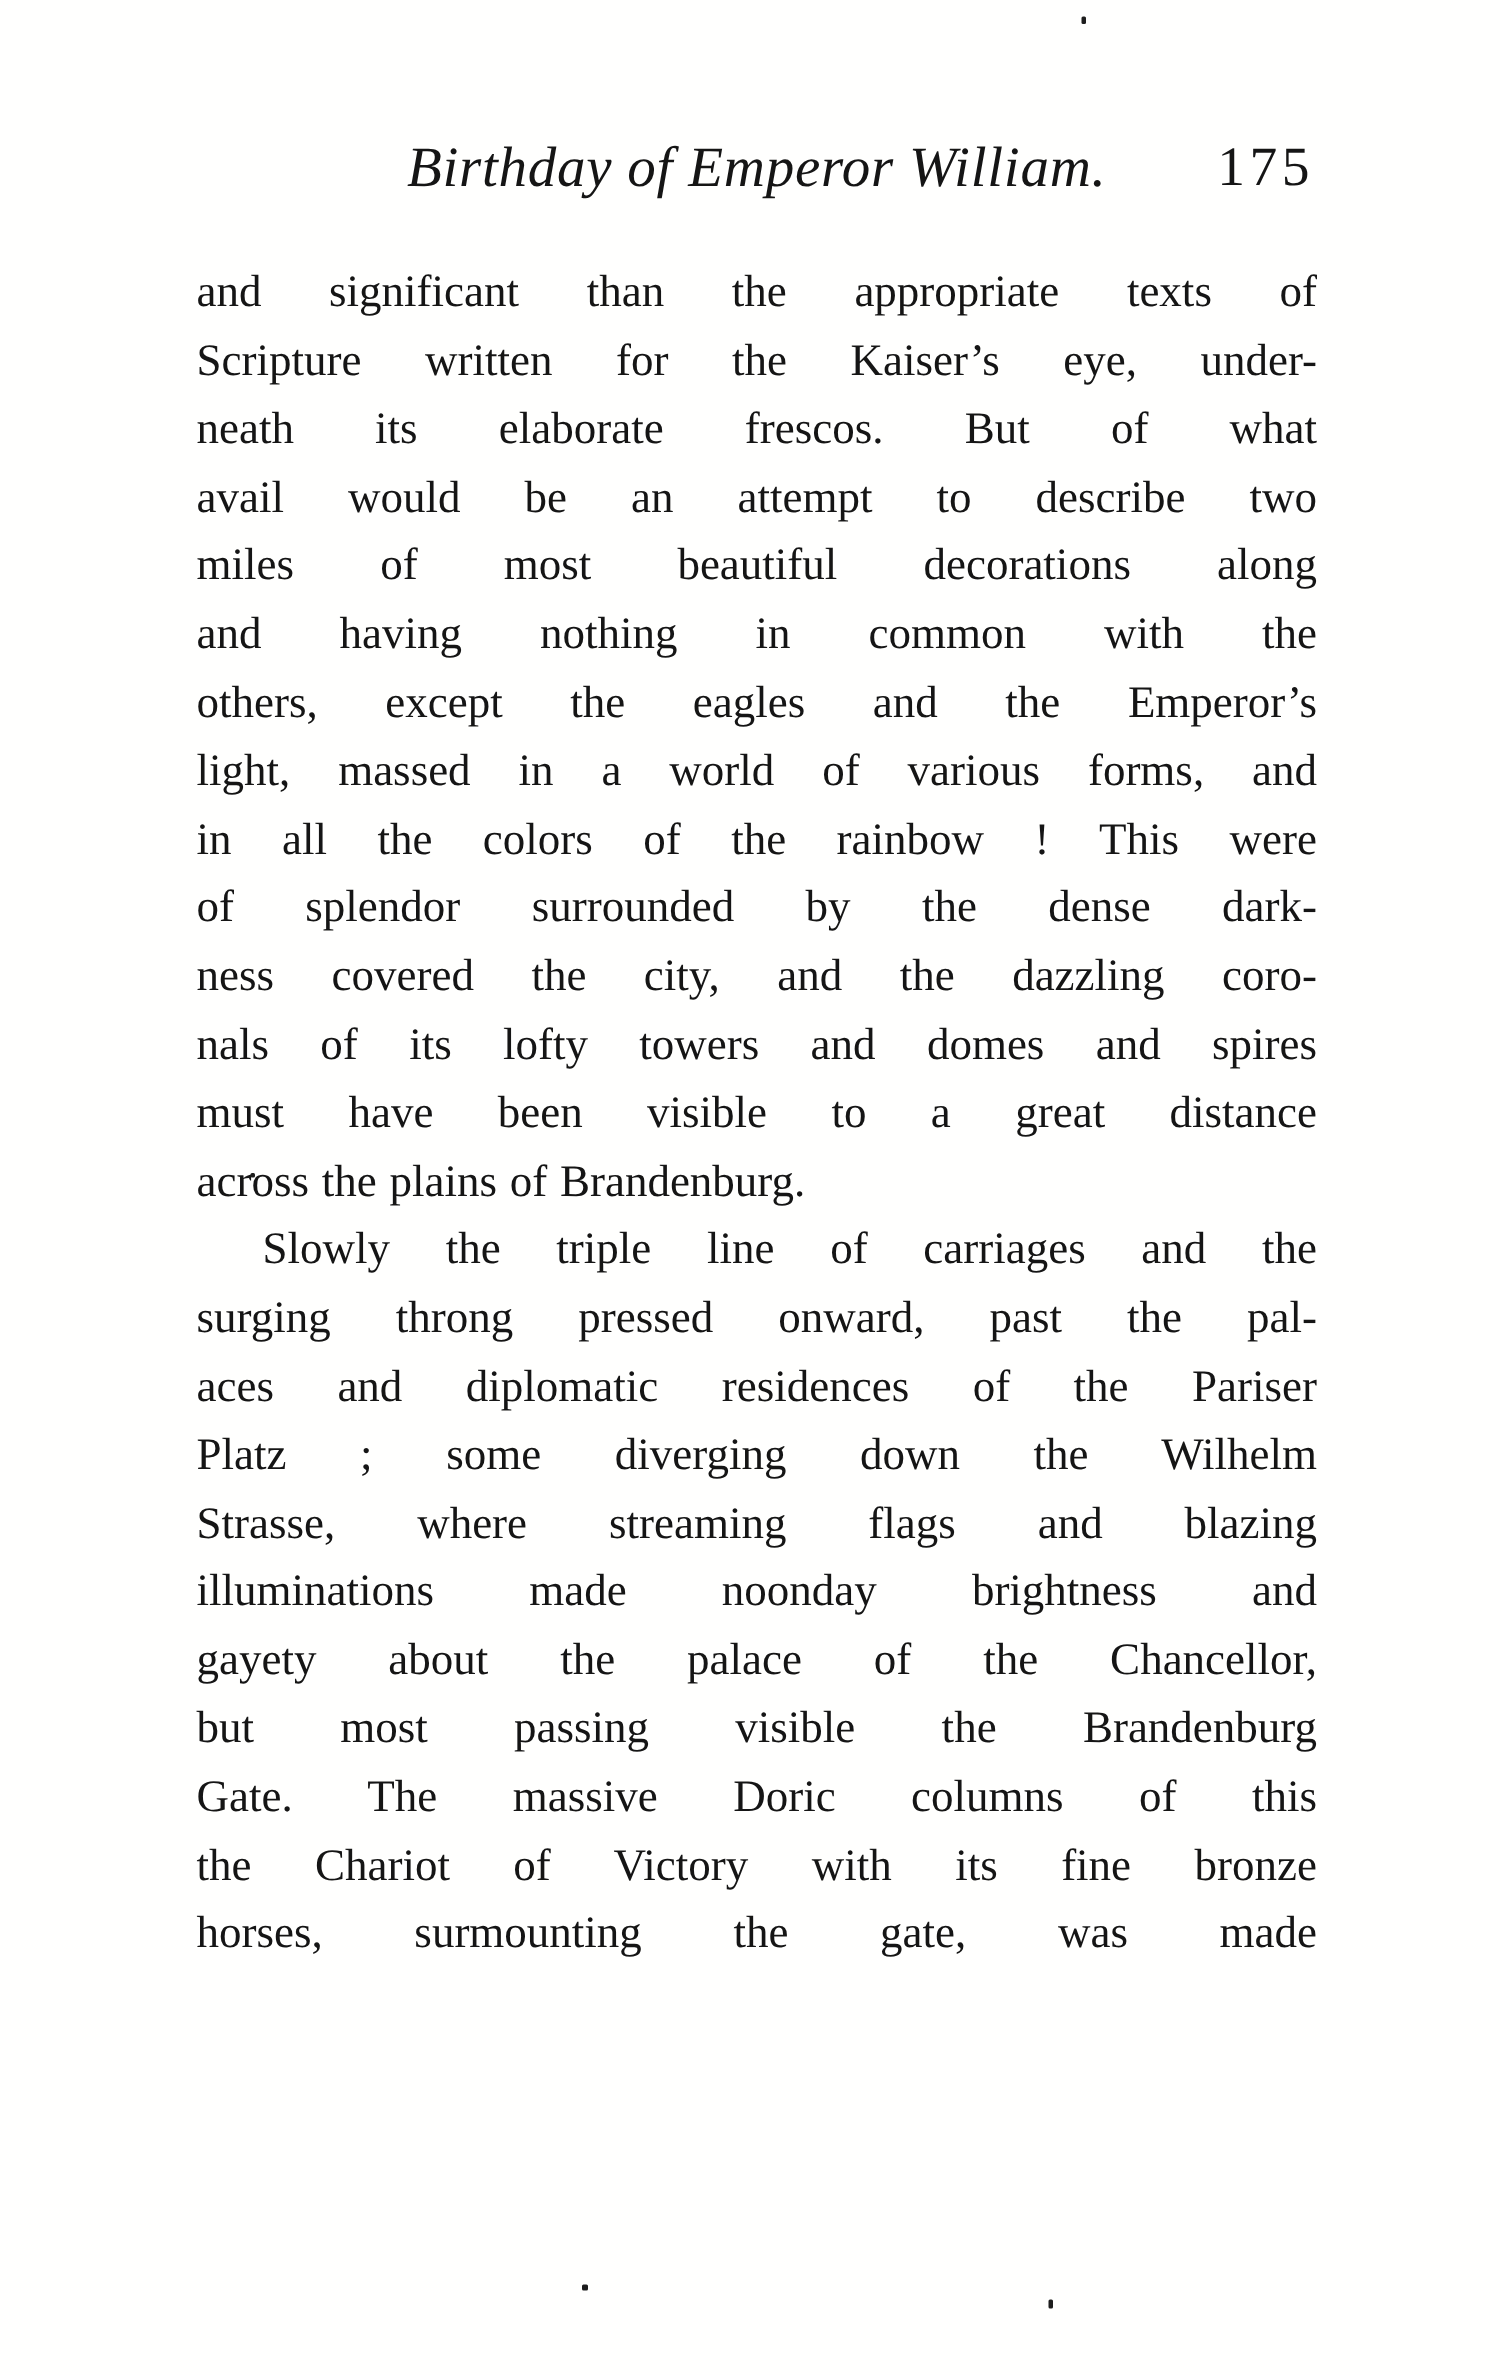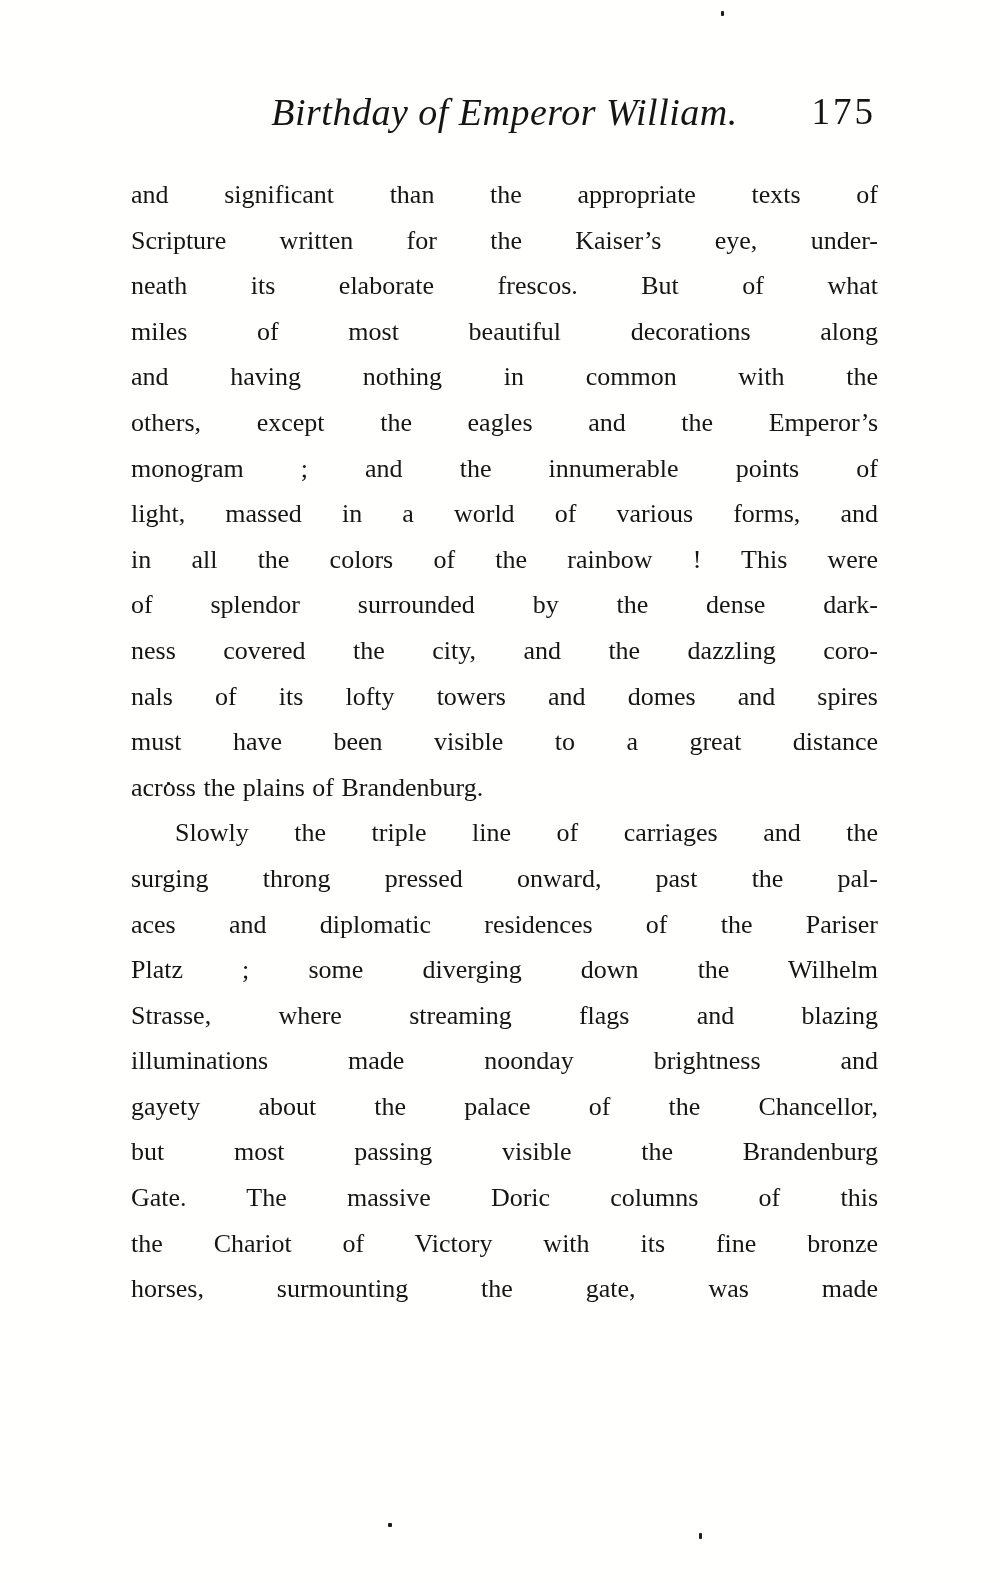--- a/index.html
+++ b/index.html
@@ -49,21 +49,21 @@
   .textblock {
     position: absolute;
     left: 131px;
     top: 172px;
     width: 747px;
   }
   .para {
     margin: 0;
   }
   .line {
-    font-size: 26px;
+    font-size: 30px;
     line-height: 45.6px;
     height: 45.6px;
     text-align: justify;
     text-align-last: justify;
     text-justify: inter-word;
     word-spacing: 1px;
     white-space: nowrap;
   }
   .line.last {
     text-align-last: left;
@@ -90,24 +90,24 @@
     <div class="running-title">Birthday of Emperor William.</div>
     <div class="page-number">175</div>
   </div>
 
   <div class="textblock">
 
     <div class="para">
       <div class="line">and significant than the appropriate texts of</div>
       <div class="line">Scripture written for the Kaiser’s eye, under-</div>
       <div class="line">neath its elaborate frescos.  But of what</div>
+      <div class="line">avail would be an attempt to describe two</div>
       <div class="line">miles of most beautiful decorations along</div>
       <div class="line">and having nothing in common with the</div>
       <div class="line">others, except the eagles and the Emperor’s</div>
-      <div class="line">monogram ; and the innumerable points of</div>
       <div class="line">light, massed in a world of various forms, and</div>
       <div class="line">in all the colors of the rainbow !  This were</div>
       <div class="line">of splendor surrounded by the dense dark-</div>
       <div class="line">ness covered the city, and the dazzling coro-</div>
       <div class="line">nals of its lofty towers and domes and spires</div>
       <div class="line">must have been visible to a great distance</div>
       <div class="line last">across the plains of Brandenburg.</div>
     </div>
 
     <div class="para">

